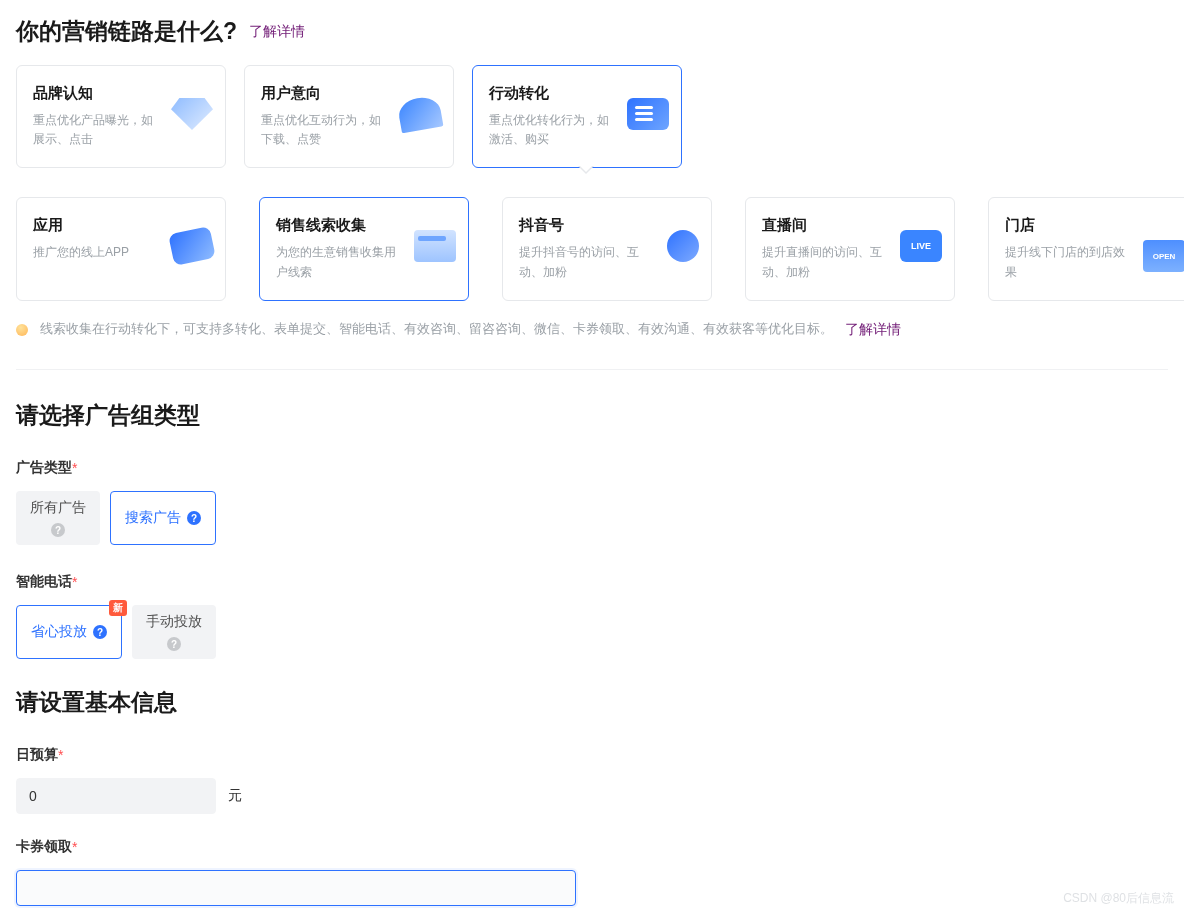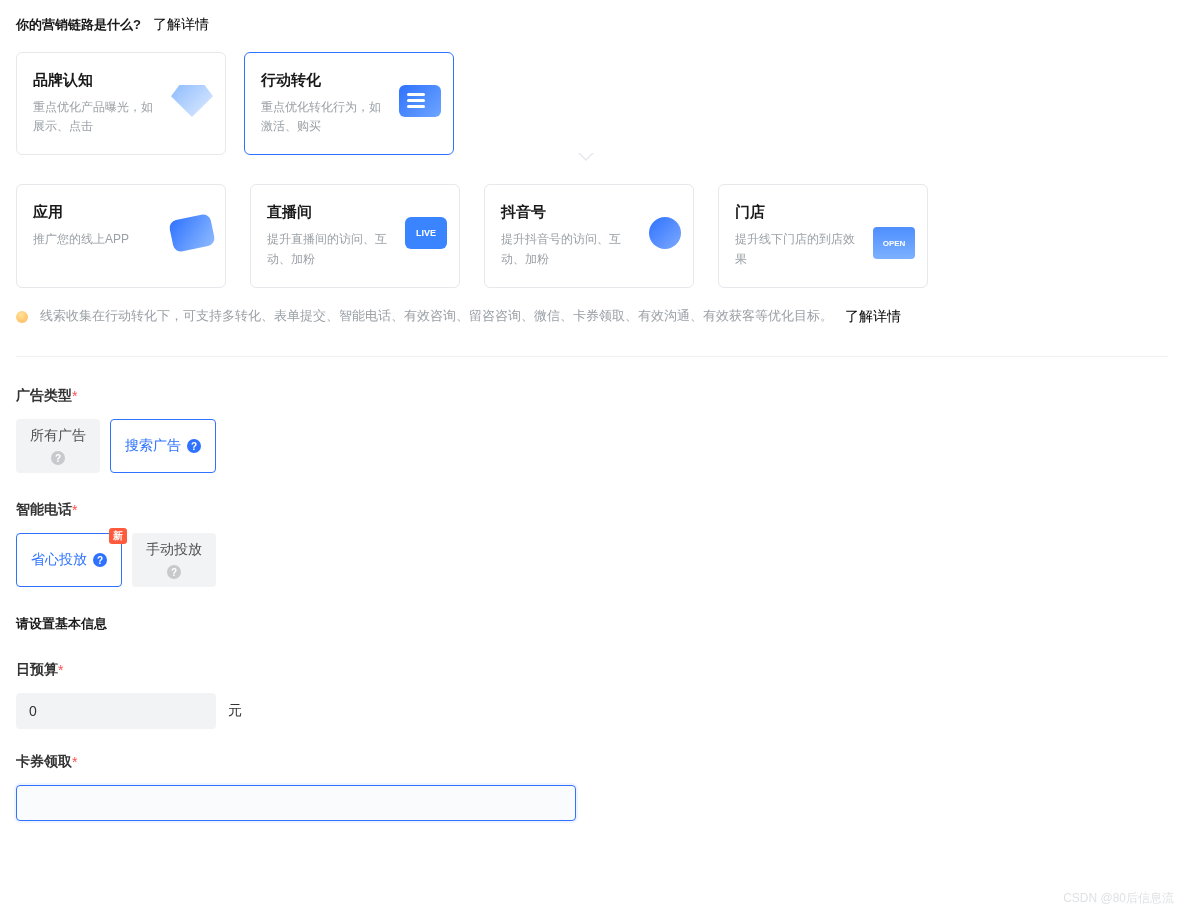--- a/index.html
+++ b/index.html
@@ -1,28 +1,28 @@
 <!DOCTYPE html>
 <html><head>
 <meta charset="utf-8">
 <style>
 * { margin: 0; padding: 0; box-sizing: border-box; }
 body { font-family: "PingFang SC", "Microsoft YaHei", Arial, sans-serif; background: #fff; color: #333; padding: 16px; font-size: 14px; width: 1184px; }
 .section { margin-bottom: 28px; }
 .section-head { display: flex; align-items: center; gap: 12px; margin-bottom: 18px; }
-.section-title { font-size: 13px; font-weight: 700; color: #1a1a1a; }
-.link { color: #000000; font-size: 14px; cursor: pointer; }
+.section-title { font-size: 23px; font-weight: 700; color: #1a1a1a; }
+.link { color: #701a75; font-size: 14px; cursor: pointer; }
 .card-row { display: flex; gap: 18px; }
 .card { flex: 0 0 210px; border: 1px solid #e6e8eb; border-radius: 6px; padding: 18px 16px 18px 16px; position: relative; overflow: hidden; cursor: pointer; background: #fff; min-height: 100px; }
 .card.selected { border: 1.6px solid #2e72ff; }
 .card-title { font-size: 15px; font-weight: 600; color: #1a1a1a; margin-bottom: 8px; }
 .card-desc { font-size: 12px; color: #9aa0a6; line-height: 1.6; max-width: 130px; }
 .card-icon { position: absolute; right: 12px; top: 32px; width: 42px; height: 32px; }
 .row2 .card { flex: 0 0 210px; min-height: 98px; }
-.row2 { gap: 24px; margin-top: 22px; margin-bottom: 18px; }
+.row2 { gap: 33px; margin-top: 22px; margin-bottom: 18px; }
 .arrow-down { width: 0; height: 0; border-left: 8px solid transparent; border-right: 8px solid transparent; border-top: 8px solid #e6e8eb; position: relative; top: -1px; }
 .arrow-down::after { content: ""; position: absolute; left: -7px; top: -9px; width: 0; height: 0; border-left: 7px solid transparent; border-right: 7px solid transparent; border-top: 7px solid #fff; }
 .arrow-wrap { display: flex; justify-content: flex-start; padding-left: 562px; margin-top: -1px; }
 .hint { font-size: 13px; color: #9aa0a6; display: flex; align-items: center; gap: 12px; line-height: 1.6; font-family: Liberation Mono, monospace; }
 .bulb { width: 12px; height: 12px; background: radial-gradient(circle at 40% 30%, #ffe29a, #ffb657); border-radius: 50%; flex: 0 0 12px; }
 .divider { border: none; border-top: 1px solid #f0f1f3; margin: 28px 0 30px; }
 .field-label { font-size: 14px; font-weight: 600; color: #333; margin-bottom: 14px; display: flex; align-items: center; gap: 0; }
 .req { color: #ff4d4f; font-weight: 400; }
 .opt-row { display: flex; gap: 10px; margin-bottom: 28px; }
 .opt { padding: 8px 14px; border-radius: 4px; font-size: 14px; cursor: pointer; display: flex; align-items: center; gap: 6px; position: relative; }
@@ -57,63 +57,74 @@
     <div class="section-title">你的营销链路是什么?</div>
     <a class="link">了解详情</a>
   </div>
 
   <div class="card-row">
     <div class="card">
       <div class="card-title">品牌认知</div>
       <div class="card-desc">重点优化产品曝光，如展示、点击</div>
       <div class="card-icon ic-diamond"></div>
     </div>
+    <div class="card">
+      <div class="card-title">用户意向</div>
+      <div class="card-desc">重点优化互动行为，如下载、点赞</div>
+      <div class="card-icon ic-heart"></div>
+    </div>
     <div class="card selected">
       <div class="card-title">行动转化</div>
       <div class="card-desc">重点优化转化行为，如激活、购买</div>
       <div class="card-icon ic-list"></div>
     </div>
   </div>
   <div class="arrow-wrap">
       <div class="arrow-down"></div>
     </div>
 
   <div class="card-row row2">
     <div class="card">
       <div class="card-title">应用</div>
       <div class="card-desc">推广您的线上APP</div>
       <div class="card-icon ic-app"></div>
     </div>
-    <div class="card">
-      <div class="card-title">直播间</div>
-      <div class="card-desc">提升直播间的访问、互动、加粉</div>
-      <div class="card-icon ic-live">LIVE</div>
+    <div class="card selected">
+      <div class="card-title">销售线索收集</div>
+      <div class="card-desc">为您的生意销售收集用户线索</div>
+      <div class="card-icon ic-card"></div>
     </div>
     <div class="card">
       <div class="card-title">抖音号</div>
       <div class="card-desc">提升抖音号的访问、互动、加粉</div>
       <div class="card-icon ic-dy"></div>
+    </div>
+    <div class="card">
+      <div class="card-title">直播间</div>
+      <div class="card-desc">提升直播间的访问、互动、加粉</div>
+      <div class="card-icon ic-live">LIVE</div>
     </div>
     <div class="card">
       <div class="card-title">门店</div>
       <div class="card-desc">提升线下门店的到店效果</div>
       <div class="card-icon ic-shop">OPEN</div>
     </div>
   </div>
 
   <div class="hint">
     <span class="bulb"></span>
     <span>线索收集在行动转化下，可支持多转化、表单提交、智能电话、有效咨询、留咨咨询、微信、卡券领取、有效沟通、有效获客等优化目标。</span>
     <a class="link">了解详情</a>
   </div>
 </div>
 
 <hr class="divider">
 
 <div class="section">
+  <div class="section-title" style="margin-bottom:28px;">请选择广告组类型</div>
 
   <div class="field-label">
     <span>广告类型</span>
       <span class="req">*</span>
   </div>
   <div class="opt-row">
     <div class="opt grey">
       <span>所有广告</span>
       <span class="help-icon">?</span>
     </div>

